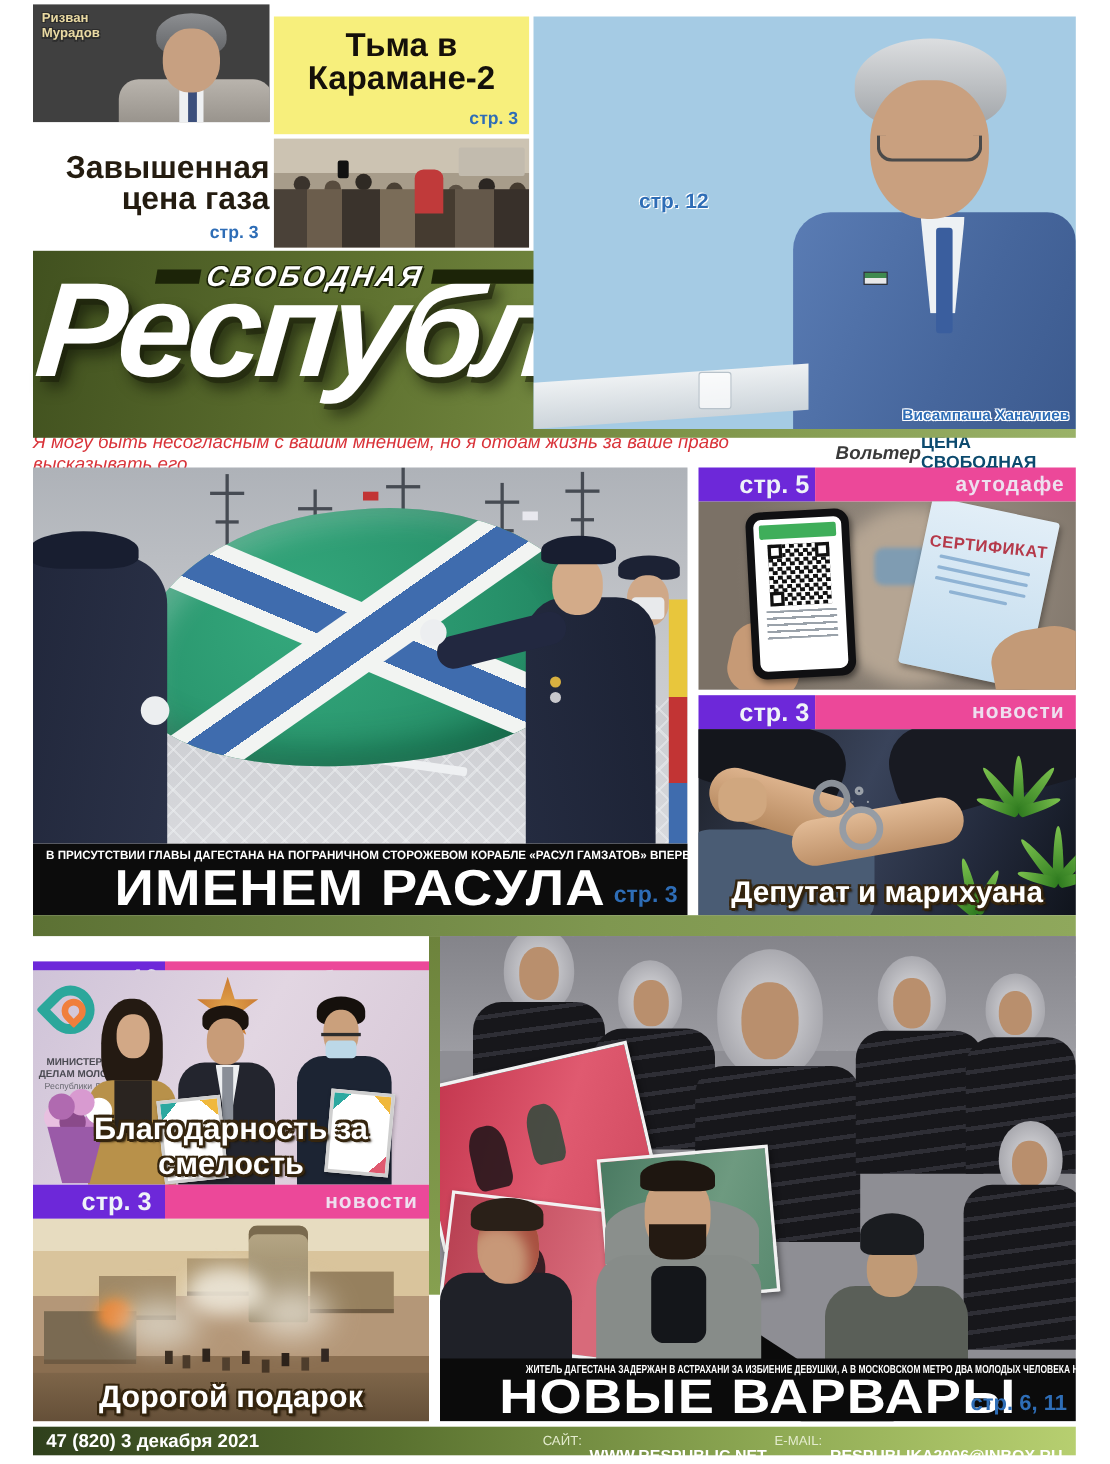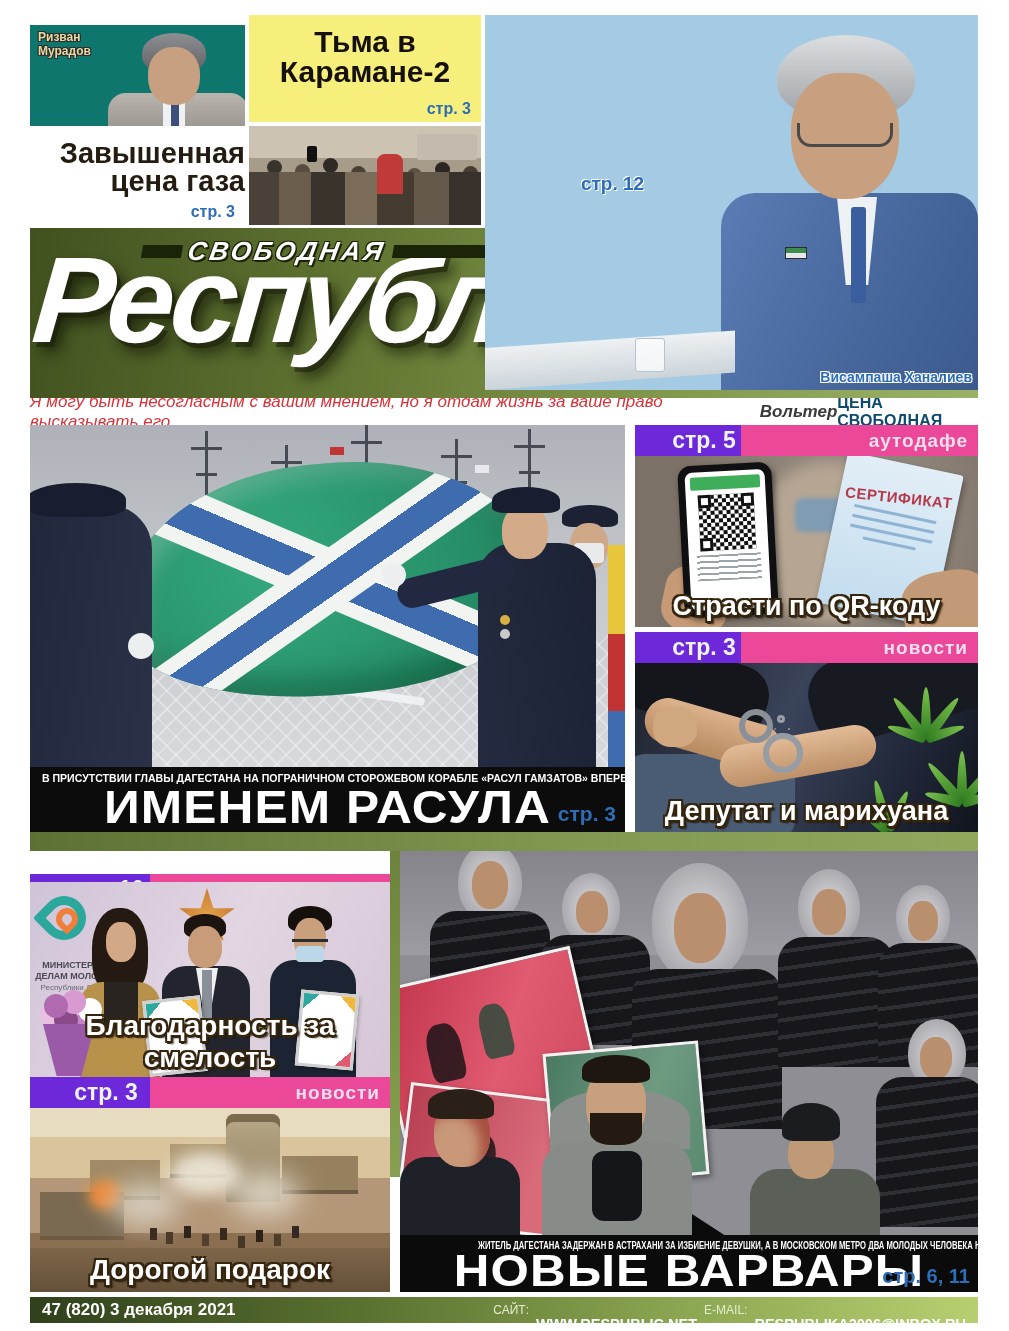--- a/index.html
+++ b/index.html
@@ -15,21 +15,21 @@
              font-size:19px; display:flex; align-items:center; justify-content:flex-end;
              padding-right:10px; letter-spacing:1px; }
   .pgref { color:#2e6db6; font-weight:bold; }
 
   
   .photo-title { color:#fff; font-weight:bold; text-align:center;
     text-shadow:-2px -2px 0 #35250e, 2px -2px 0 #35250e, -2px 2px 0 #35250e,
                  2px 2px 0 #35250e, 0 3px 0 #35250e, 3px 3px 2px rgba(30,20,5,.9); }
 
   
-  .cell-portrait { left:30px; top:25px; width:215px; height:107px; background:#0f766e; overflow:hidden; }
+  .cell-portrait { left:30px; top:4px; width:215px; height:107px; background:#404040; overflow:hidden; }
   .portrait-label { position:absolute; left:8px; top:6px; width:70px; font-size:12px; line-height:1.15;
     font-weight:bold; color:#e9d9a2; text-shadow:1px 1px 0 #2c2c2c,-1px -1px 0 #2c2c2c,1px -1px 0 #2c2c2c,-1px 1px 0 #2c2c2c; }
   .p-hair { left:112px; top:8px; width:64px; height:40px; background:linear-gradient(#8d8f92,#5f6164); border-radius:50% 50% 40% 40%; }
   .p-face { left:118px; top:22px; width:52px; height:58px; background:#c7a081; border-radius:46%; }
   .p-body { left:78px; top:68px; width:140px; height:40px; background:linear-gradient(#b9b4ad,#98938c); border-radius:18px 18px 0 0; }
   .p-shirt { left:133px; top:72px; width:22px; height:36px; background:#eef0f2; }
   .p-tie { left:141px; top:74px; width:8px; height:34px; background:#3c4f7c; }
 
   .cell-gas { left:30px; top:126px; width:215px; height:99px; background:#ffffff; }
   .cell-gas .t { padding-top:13px; text-align:right; font-size:29px; line-height:0.98; font-weight:bold; color:#241c10; }
@@ -391,21 +391,20 @@
       <div class="qr-screen">
         <div class="qr-green"></div>
         <div class="qr-code">
           <div class="qr-eye" style="left:0; top:0;"></div>
           <div class="qr-eye" style="right:0; top:0;"></div>
           <div class="qr-eye" style="left:0; bottom:0;"></div>
         </div>
         <div class="qr-lines"></div>
       </div>
     </div>
-    <div class="qr-title photo-title">Страсти по QR-коду</div>
   </div>
 
   <div class="bar dep-bar">
     <div class="pg">стр. 3</div>
     <div class="rb">новости</div>
   </div>
   <div class="abs dep-photo">
     <div class="abs dep-sleeve1"></div>
     <div class="abs dep-sleeve2"></div>
     <div class="abs dep-denim"></div>

